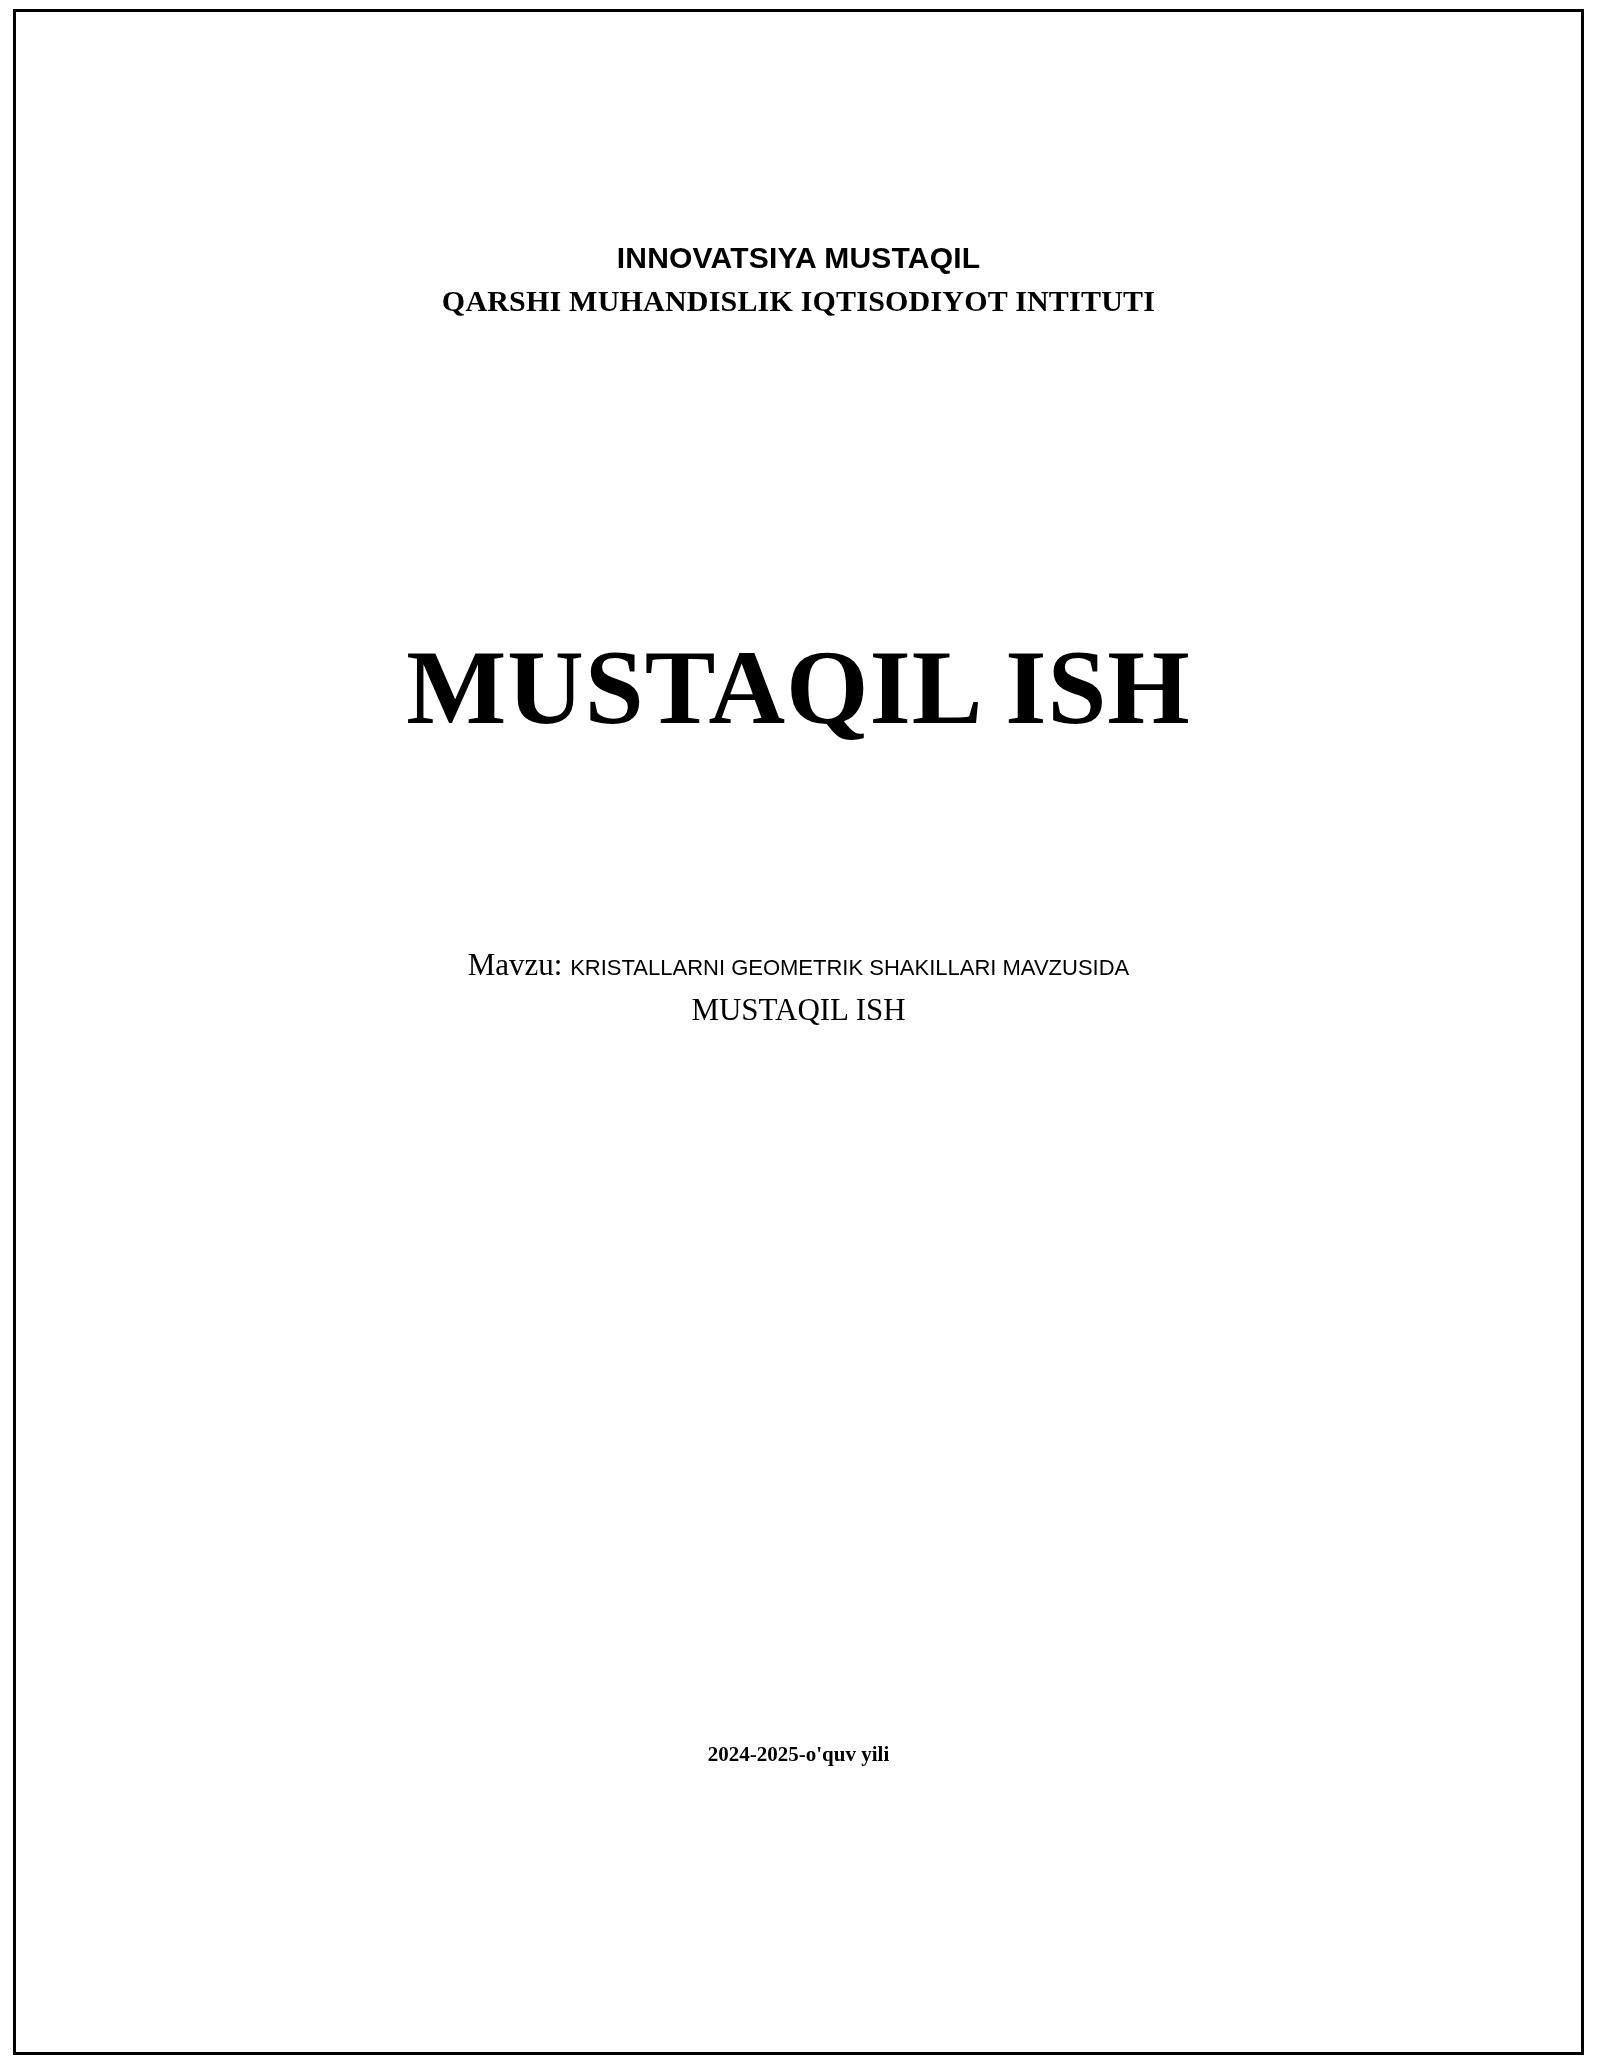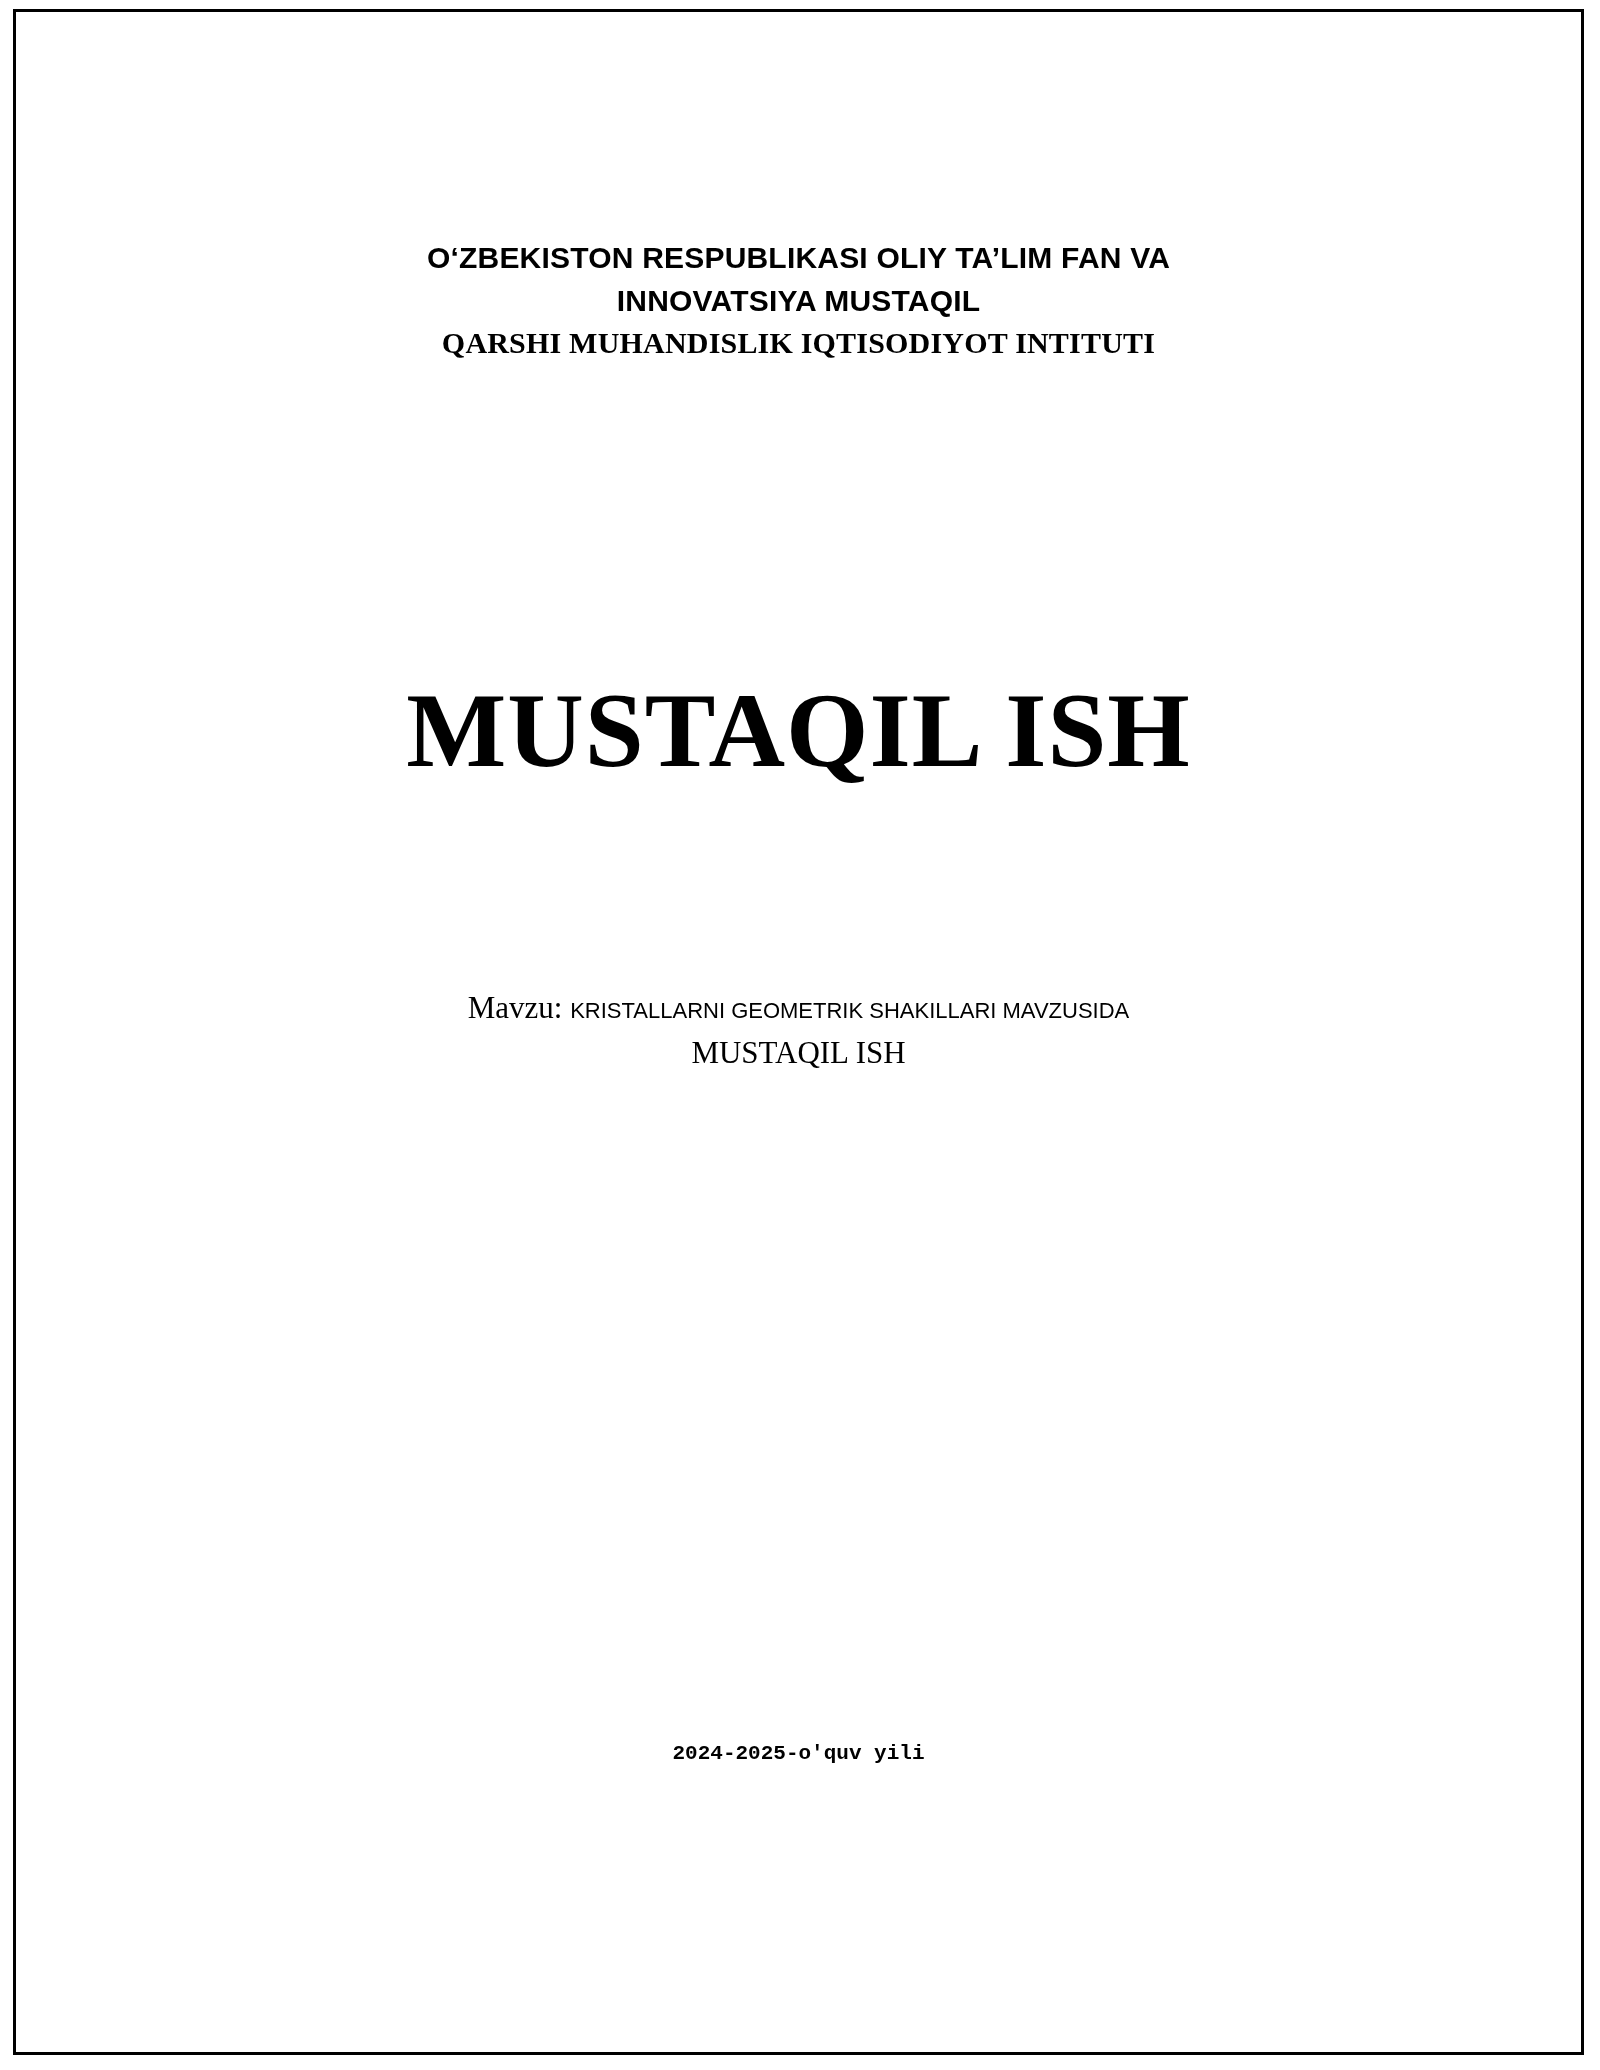--- a/index.html
+++ b/index.html
@@ -109,34 +109,33 @@
 
   .footer-block {
     position: absolute;
     left: 0;
     right: 0;
     top: 1730px;
     text-align: center;
   }
 
   .footer-text {
-    font-family: Liberation Mono, monospace;
+    font-family: Liberation Serif, serif;
     font-weight: bold;
     font-size: 21px;
   }
 </style>
 </head>
 <body>
 
 <div class="page-canvas">
   <div class="page-frame">
     <div class="page-inner">
 
       <div class="header-block">
-        <div class="header-line">O‘ZBEKISTON RESPUBLIKASI OLIY TA’LIM FAN VA</div>
         <div class="header-line">INNOVATSIYA MUSTAQIL</div>
         <div class="header-line serifish">QARSHI MUHANDISLIK IQTISODIYOT INTITUTI</div>
       </div>
 
       <div class="main-title">MUSTAQIL ISH</div>
 
       <div class="subject-block">
         <div>
           <span class="subject-label">Mavzu:</span>
           <span class="subject-value">KRISTALLARNI GEOMETRIK SHAKILLARI MAVZUSIDA</span>

